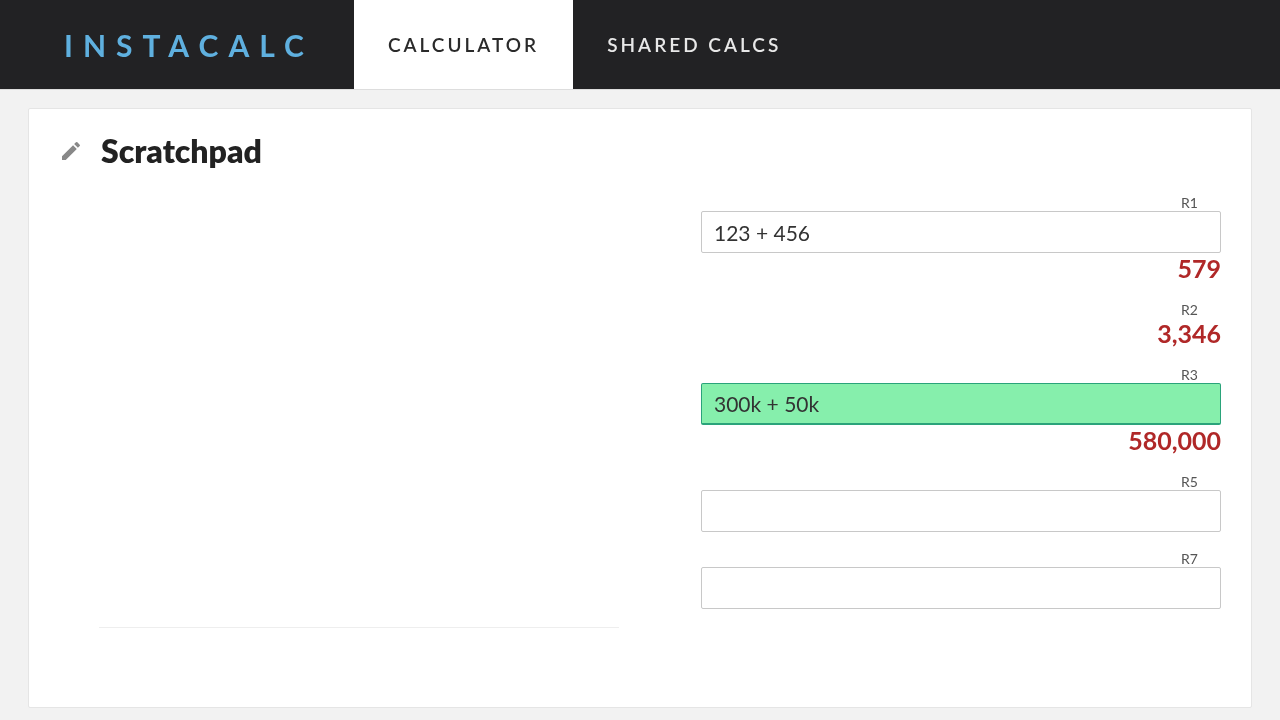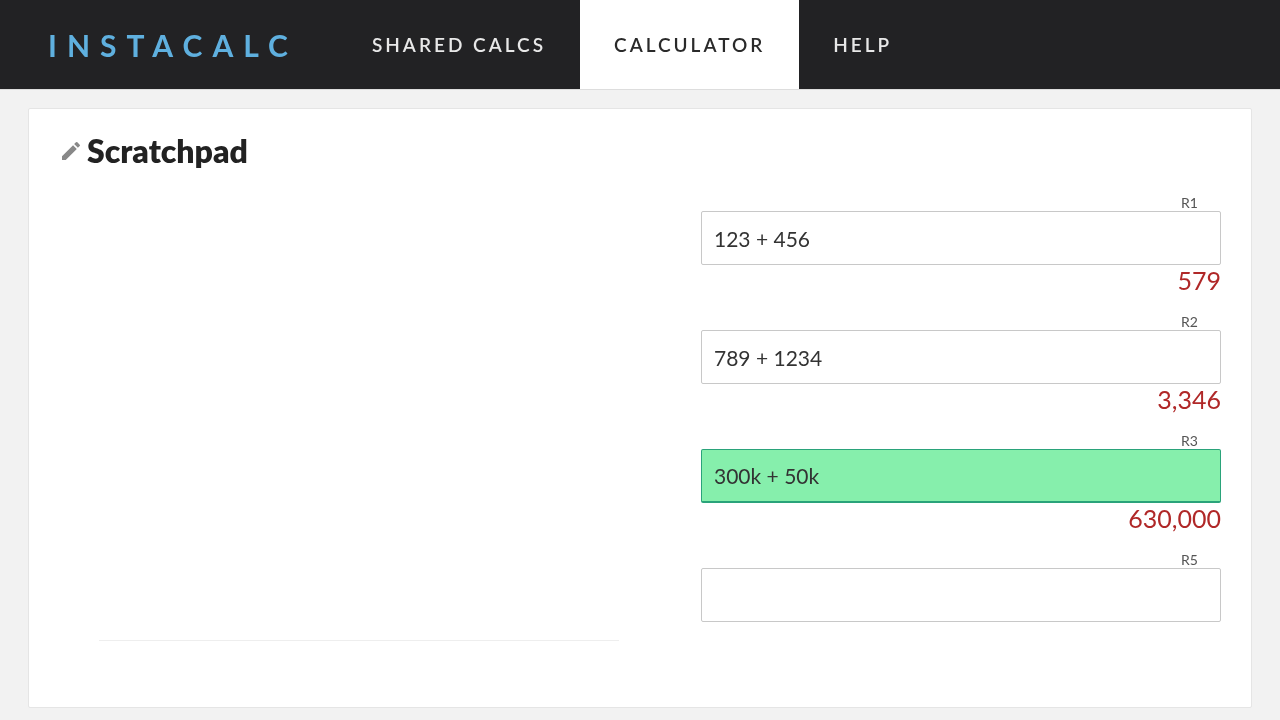--- a/index.html
+++ b/index.html
@@ -5,20 +5,21 @@
   * { box-sizing: border-box; margin: 0; padding: 0; }
   html, body { width: 1280px; height: 720px; font-family: "Lato", "Helvetica Neue", Arial, sans-serif; background: #f2f2f2; overflow: hidden; }
   
   
   .header {
     background: #222224;
     height: 90px;
     display: flex;
     align-items: stretch;
     border-bottom: 1px solid #ddd;
+    padding-left: 16px;
   }
   .logo {
     color: #5fb0df;
     font-weight: 700;
     font-size: 30px;
     letter-spacing: 10px;
     padding: 0 40px 0 48px;
     display: flex;
     align-items: center;
     white-space: nowrap;
@@ -49,21 +50,21 @@
   .card {
     background: #ffffff;
     border: 1px solid #e5e5e5;
     border-radius: 2px;
     padding: 22px 30px 12px 30px;
     min-height: 600px;
   }
   .title-row {
     display: flex;
     align-items: center;
-    gap: 4px;
+    gap: 18px;
     margin-bottom: 24px;
   }
   .pencil {
     color: #888;
     width: 24px;
     height: 24px;
     flex-shrink: 0;
   }
   .title {
     font-size: 32px;
@@ -80,57 +81,56 @@
   }
   .row-label {
     width: 40px;
     font-size: 14px;
     color: #555;
     text-align: left;
     padding-right: 6px;
   }
   .row-input {
     width: 520px;
-    height: 54px;
+    height: 42px;
     border: 1px solid #c8c8c8;
     border-radius: 2px;
     font-size: 21px;
     color: #333;
     padding: 0 12px;
     font-family: inherit;
     outline: none;
     background: #fff;
   }
   .row-input.active {
     background: #86efac;
     border: 1px solid #2aa37a;
     border-bottom: 2px solid #2aa37a;
   }
   .row-result {
     font-size: 25px;
-    font-weight: 400;
+    font-weight: 700;
     color: #b02828;
     margin-left: 18px;
   }
   .divider {
     border: none;
     border-top: 1px solid #eee;
     margin: 6px 0 0 40px;
     width: 520px;
   }
 </style>
 </head>
 <body>
 
 <div class="header">
   <div class="logo">INSTACALC</div>
   <div class="nav">
+    <div class="nav-item active">CALCULATOR</div>
     <div class="nav-item">SHARED CALCS</div>
-    <div class="nav-item active">CALCULATOR</div>
-    <div class="nav-item">HELP</div>
   </div>
 </div>
 
 <div class="card-wrap">
   <div class="card">
 
     <div class="title-row">
       <svg class="pencil" viewBox="0 0 24 24" fill="currentColor">
         <path d="M3 17.25V21h3.75l11.06-11.06-3.75-3.75L3 17.25zM20.71 7.04a1 1 0 0 0 0-1.41l-2.34-2.34a1 1 0 0 0-1.41 0l-1.83 1.83 3.75 3.75 1.83-1.83z"></path>
       </svg>
@@ -138,34 +138,38 @@
     </div>
 
     <div class="calc-row">
       <div class="row-label">R1</div>
       <input class="row-input" value="123 + 456" style="">
       <div class="row-result">579</div>
     </div>
 
     <div class="calc-row">
       <div class="row-label">R2</div>
-      <input class="row-input" value="789 + 1234" style="">
       <div class="row-result">3,346</div>
     </div>
 
     <div class="calc-row">
       <div class="row-label">R3</div>
       <input class="row-input active" value="300k + 50k" style="">
-      <div class="row-result">630,000</div>
+      <div class="row-result">580,000</div>
     </div>
 
 
     <div class="calc-row">
       <div class="row-label">R5</div>
       <input class="row-input" value="" style="">
       <div class="row-result"></div>
     </div>
 
 
+    <div class="calc-row">
+      <div class="row-label">R7</div>
+      <input class="row-input" value="" style="">
+      <div class="row-result"></div>
+    </div>
 
     <hr class="divider">
   </div>
 </div>
 
 </body></html>

